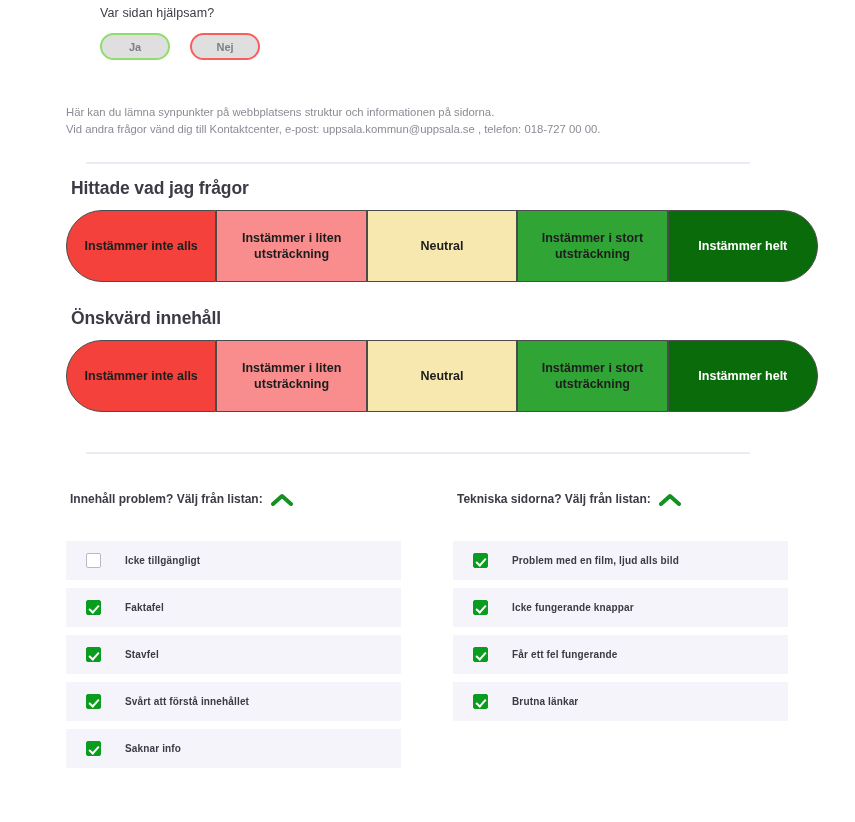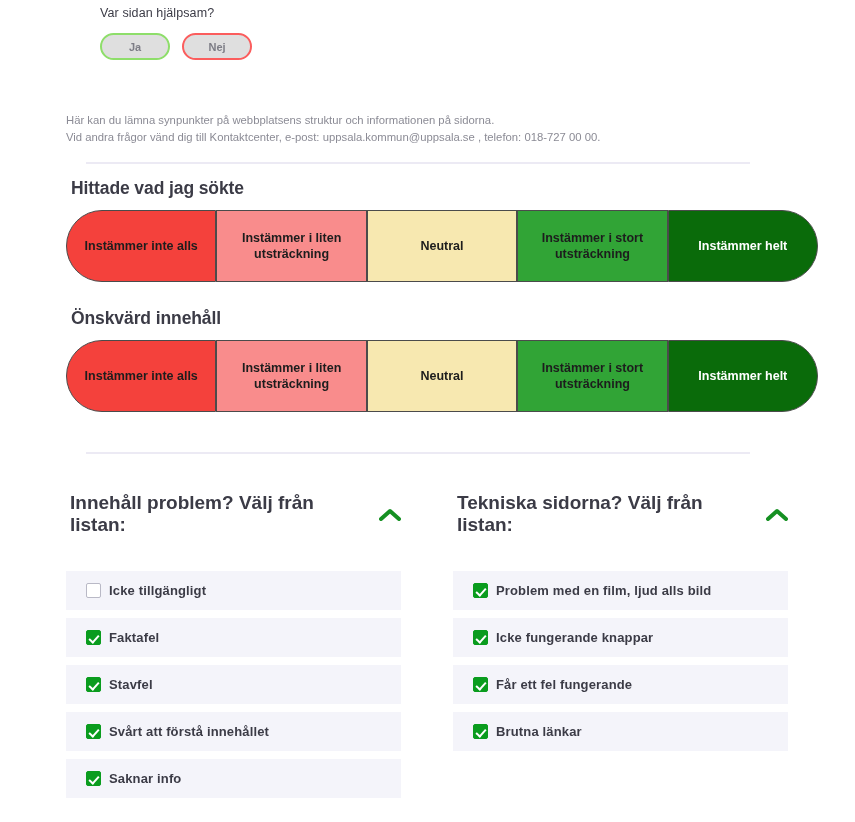--- a/index.html
+++ b/index.html
@@ -25,21 +25,21 @@
   }
   .helpful-question {
     font-size: 12.5px;
     font-weight: normal;
     color: #3b3b46;
     letter-spacing: .1px;
   }
   .yesno-row {
     margin-top: 13px;
     display: flex;
-    gap: 12px;
+    gap: 20px;
   }
   .pill-btn {
     width: 70px;
     height: 27px;
     border-radius: 16px;
     background: #dfdfdf;
     display: flex;
     align-items: center;
     justify-content: center;
     font-size: 11px;
@@ -48,21 +48,21 @@
     box-sizing: border-box;
     cursor: pointer;
   }
   .pill-yes { border: 2px solid #8ede6a; }
   .pill-no  { border: 2px solid #fb5d5d; }
 
   
   .info-text {
     position: absolute;
     left: 66px;
-    top: 112px;
+    top: 104px;
     width: 720px;
     font-size: 11.3px;
     line-height: 17px;
     color: #8b8b95;
   }
 
   
   .divider {
     position: absolute;
     left: 86px;
@@ -126,21 +126,21 @@
     top: 492px;
     width: 760px;
     display: flex;
     gap: 52px;
   }
   .column { width: 335px; }
   .column-head {
     display: flex;
     align-items: center;
     gap: 8px;
-    font-size: 19px;
+    font-size: 12px;
     font-weight: bold;
     color: #3b3b46;
     margin-left: 4px;
     cursor: pointer;
   }
   .chevron-up svg { display: block; }
 
   .check-list { margin-top: 35px; }
   .check-row {
     height: 39px;
@@ -170,22 +170,22 @@
     position: absolute;
     left: 4px;
     top: 1.5px;
     width: 4px;
     height: 8px;
     border: solid #ffffff;
     border-width: 0 2px 2px 0;
     transform: rotate(42deg);
   }
   .check-label {
-    margin-left: 8px;
-    font-size: 13px;
+    margin-left: 24px;
+    font-size: 10px;
     font-weight: bold;
     color: #3b3b46;
     letter-spacing: .15px;
   }
 </style>
 </head>
 <body>
 
 <div class="helpful-block">
   <div class="helpful-question">Var sidan hjälpsam?</div>
@@ -196,21 +196,21 @@
 </div>
 
 <div class="info-text">
   <div>Här kan du lämna synpunkter på webbplatsens struktur och informationen på sidorna.</div>
   <div>Vid andra frågor vänd dig till Kontaktcenter, e-post: uppsala.kommun@uppsala.se , telefon: 018-727 00 00.</div>
 </div>
 
 <div class="divider divider-1"></div>
 
 <div class="scale-block scale-block-1">
-  <div class="scale-heading">Hittade vad jag sökte</div>
+  <div class="scale-heading">Hittade vad jag frågor</div>
   <div class="scale-bar">
     <div class="scale-seg" style="background: rgb(244, 65, 60);">Instämmer inte alls</div>
     <div class="scale-seg" style="background: rgb(249, 140, 140);">Instämmer i liten utsträckning</div>
     <div class="scale-seg" style="background: rgb(247, 232, 176);">Neutral</div>
     <div class="scale-seg" style="background: rgb(49, 164, 54);">Instämmer i stort utsträckning</div>
     <div class="scale-seg" style="background: rgb(10, 107, 10); color: rgb(255, 255, 255);">Instämmer helt</div>
   </div>
 </div>
 
 <div class="scale-block scale-block-2">

